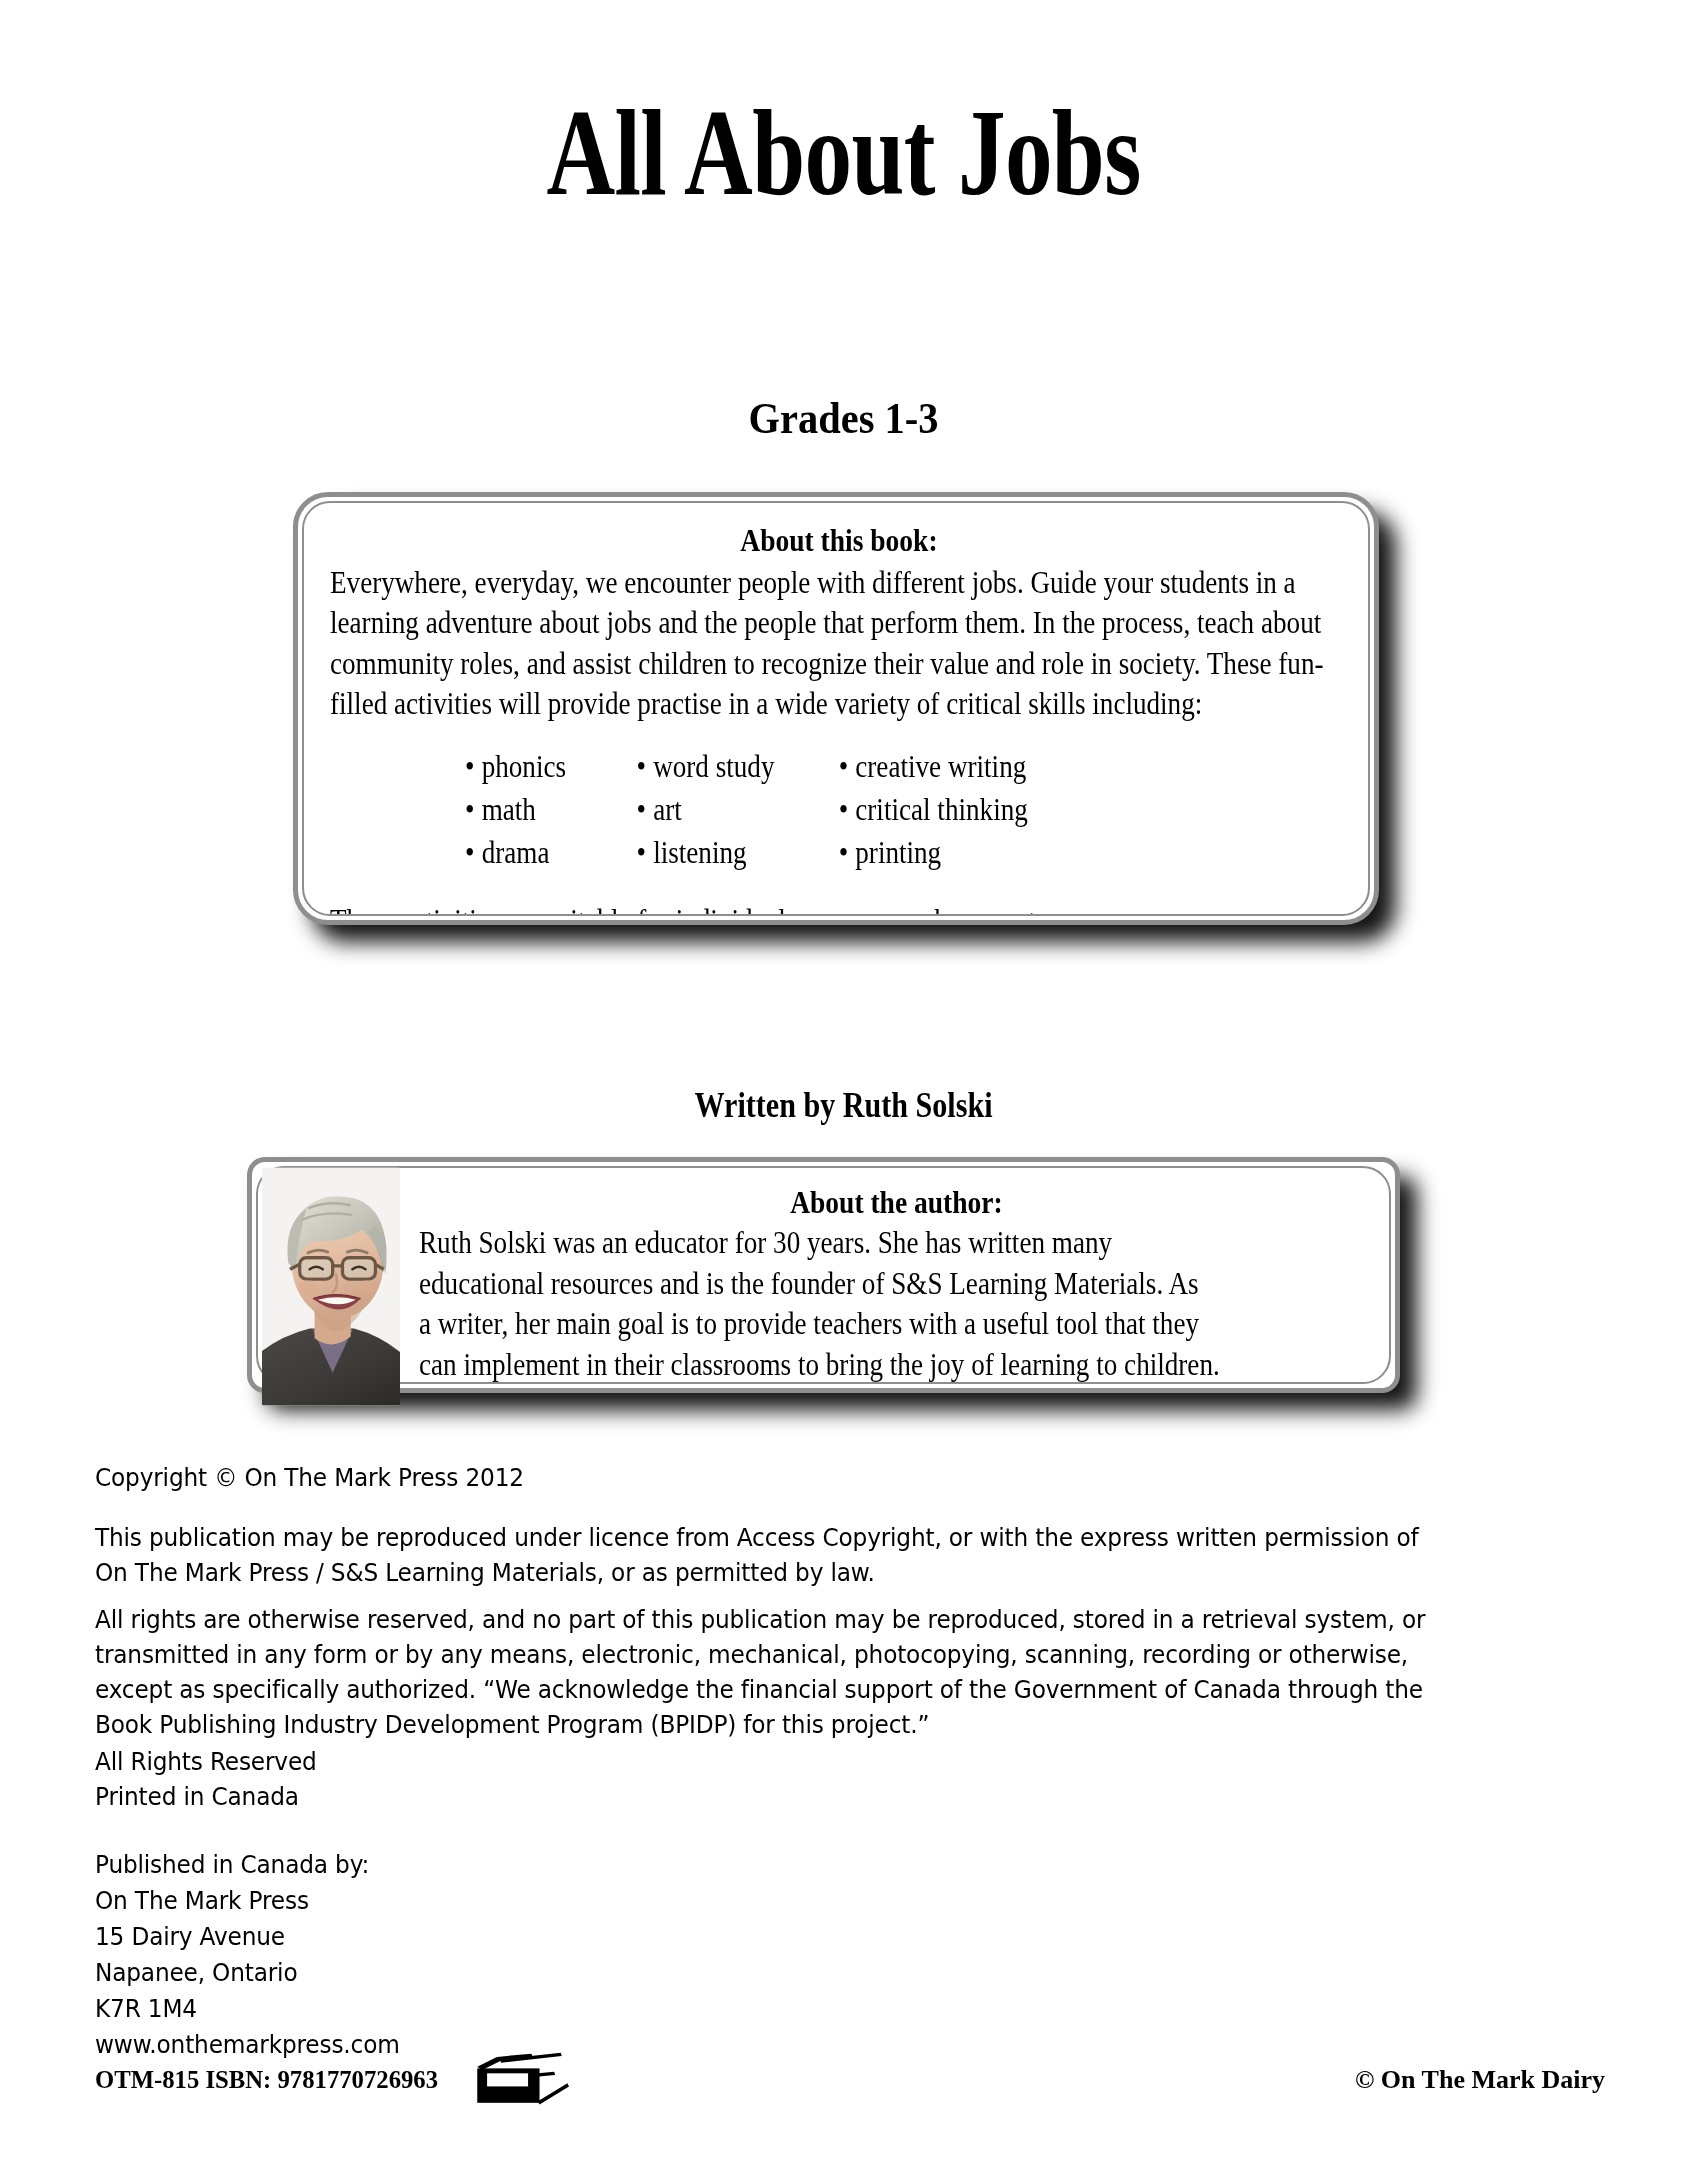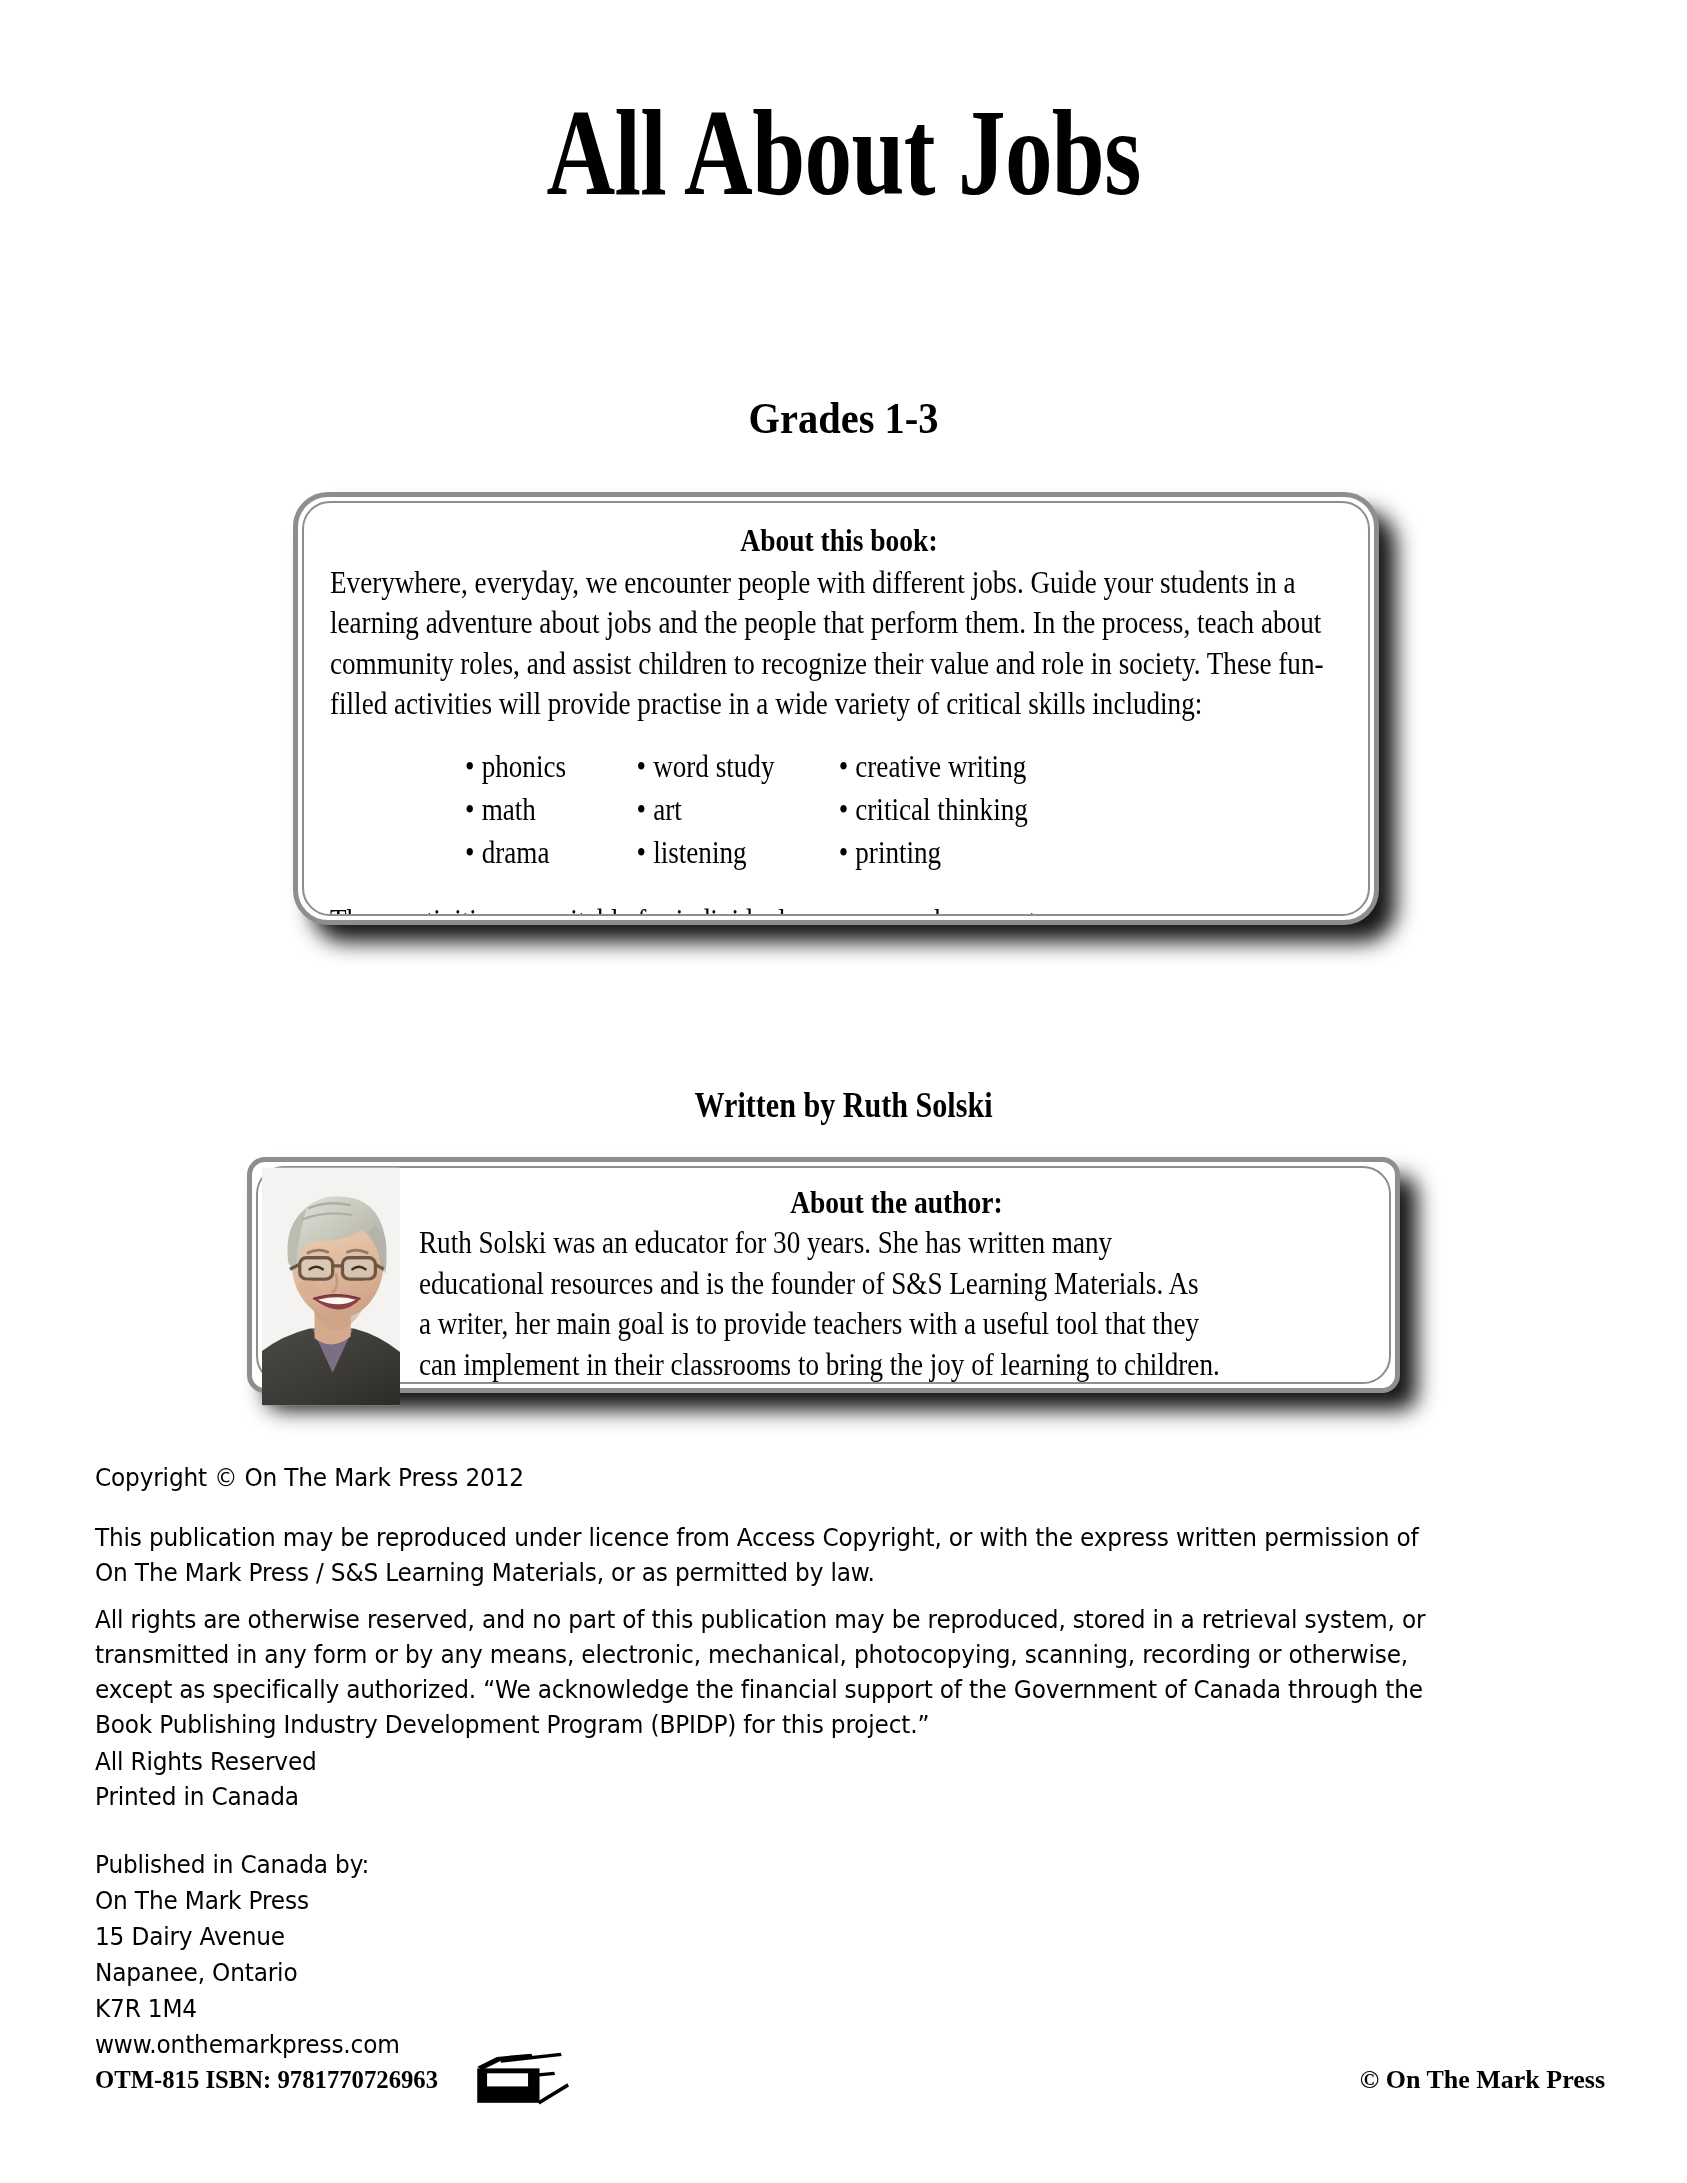--- a/index.html
+++ b/index.html
@@ -384,14 +384,14 @@
     <rect x="6" y="20" width="76" height="42" fill="#000000"></rect>
 
     <rect x="18" y="26" width="50" height="16" fill="#ffffff"></rect>
 
     <polygon points="80,26 100,24 101,28 81,30" fill="#000000"></polygon>
 
     <polygon points="80,60 116,38 118,42 82,64" fill="#000000"></polygon>
   </svg>
 </div>
 
-<div class="footer-right">© On The Mark Press</div>
+<div class="footer-right">© On The Mark Dairy</div>
 
 
 </body></html>

